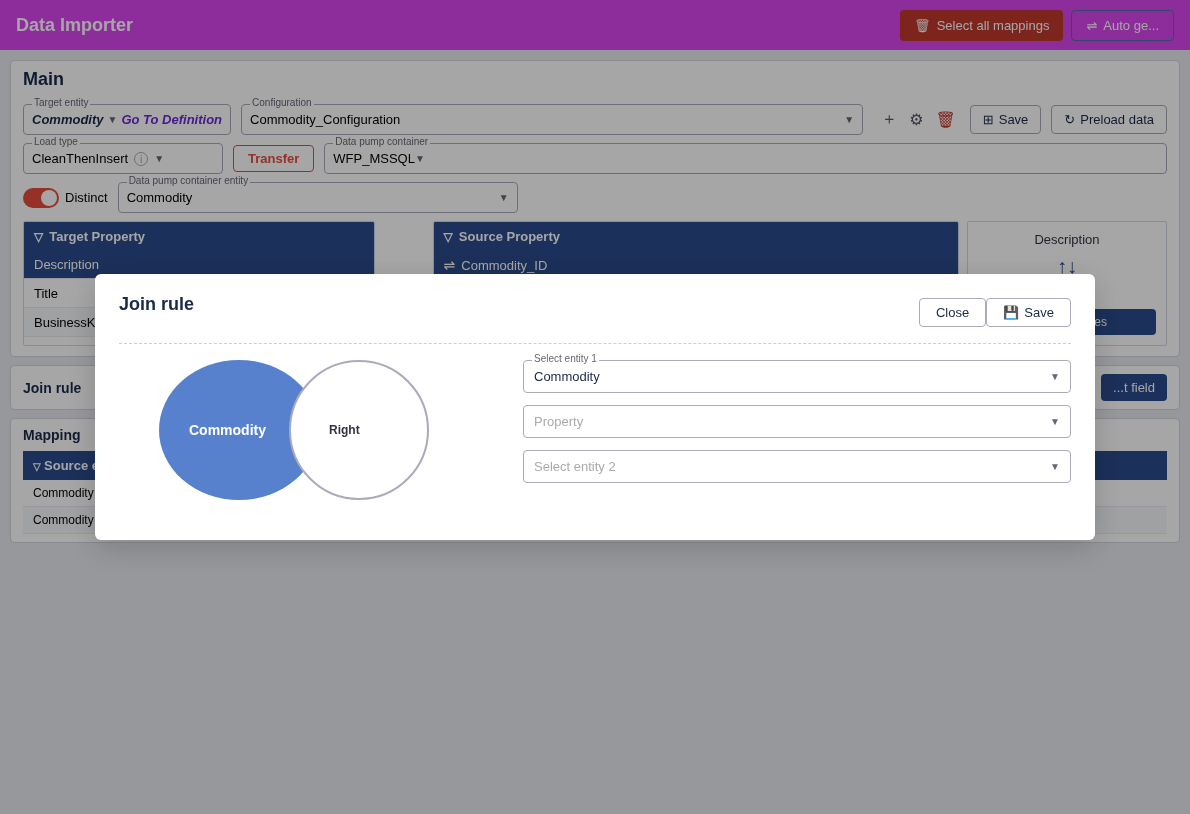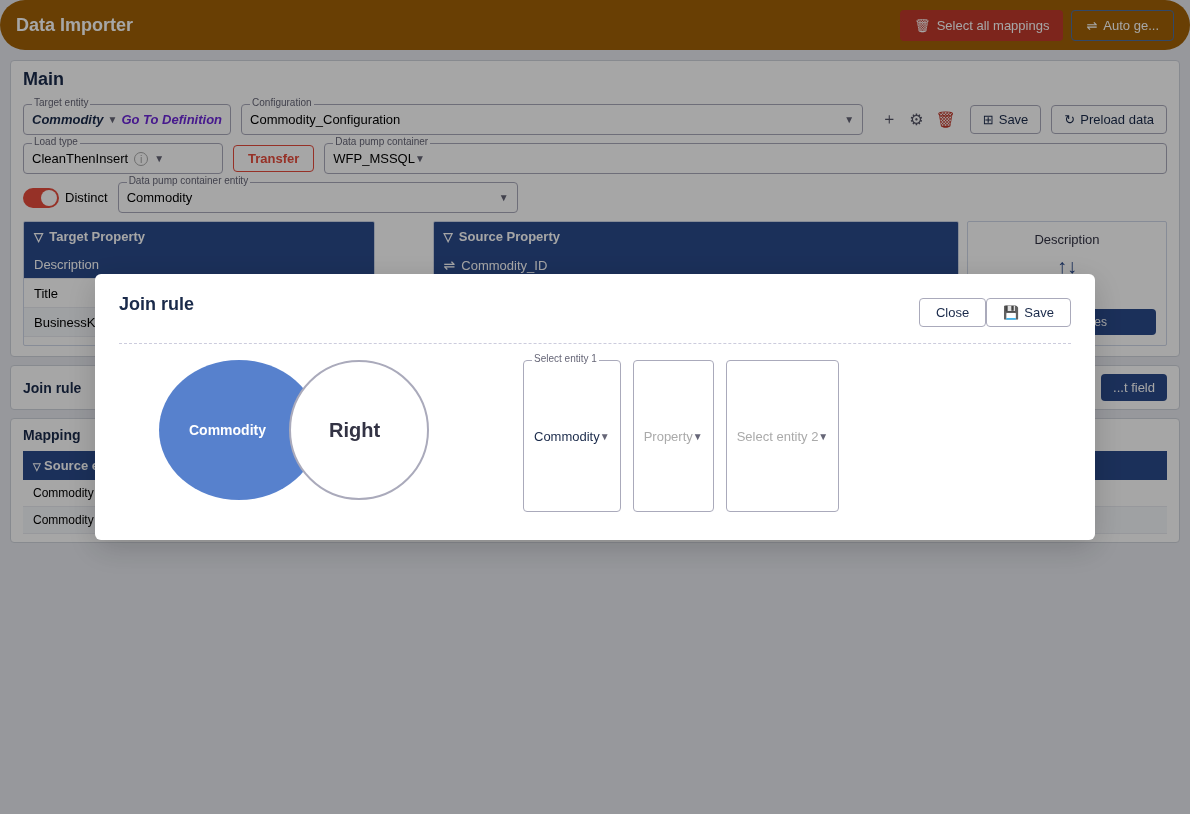--- a/index.html
+++ b/index.html
@@ -1,27 +1,26 @@
 <!DOCTYPE html>
 <html><head>
   <meta charset="utf-8">
   <style>
     * { box-sizing: border-box; margin: 0; padding: 0; font-family: Arial, sans-serif; font-size: 13px; }
     body { background: #e8eaf0; width: 1190px; min-height: 814px; overflow: hidden; }
 
     
     .header {
-      background: #a16207;
+      background: #d946ef;
       color: white;
       padding: 8px 16px;
       display: flex;
       align-items: center;
       justify-content: space-between;
       height: 50px;
-      border-radius: 25px;
     }
     .header-title { font-size: 18px; font-weight: bold; color: white; }
     .header-actions { display: flex; gap: 8px; }
     .btn-delete-all {
       background: #c0392b;
       color: white;
       border: none;
       padding: 7px 14px;
       border-radius: 4px;
       cursor: pointer;
@@ -290,21 +289,21 @@
       border-radius: 4px;
       cursor: pointer;
       font-size: 13px;
       display: flex;
       align-items: center;
       gap: 5px;
     }
     .modal-divider { border: none; border-top: 1px dashed #ccd; margin-bottom: 16px; }
     .modal-body { display: flex; gap: 24px; }
     .modal-left { flex: 0 0 380px; }
-    .modal-right { flex: 1; display: flex; gap: 12px; }
+    .modal-right { flex: 1; display: flex; flex-direction: column; gap: 12px; }
 
     
     .venn-container {
       display: flex;
       align-items: center;
       justify-content: center;
       margin-bottom: 12px;
       height: 140px;
       position: relative;
     }
@@ -334,21 +333,21 @@
       font-size: 14px;
       z-index: 2;
     }
     .venn-label-right {
       position: absolute;
       left: 210px;
       top: 50%;
       transform: translateY(-50%);
       color: #334;
       font-weight: bold;
-      font-size: 20px;
+      font-size: 12px;
       z-index: 2;
     }
 
     .modal-desc { font-size: 12px; color: #334; line-height: 1.5; margin-top: 8px; }
 
     
     .modal-dropdown {
       position: relative;
       border: 1px solid #aab;
       border-radius: 4px;

